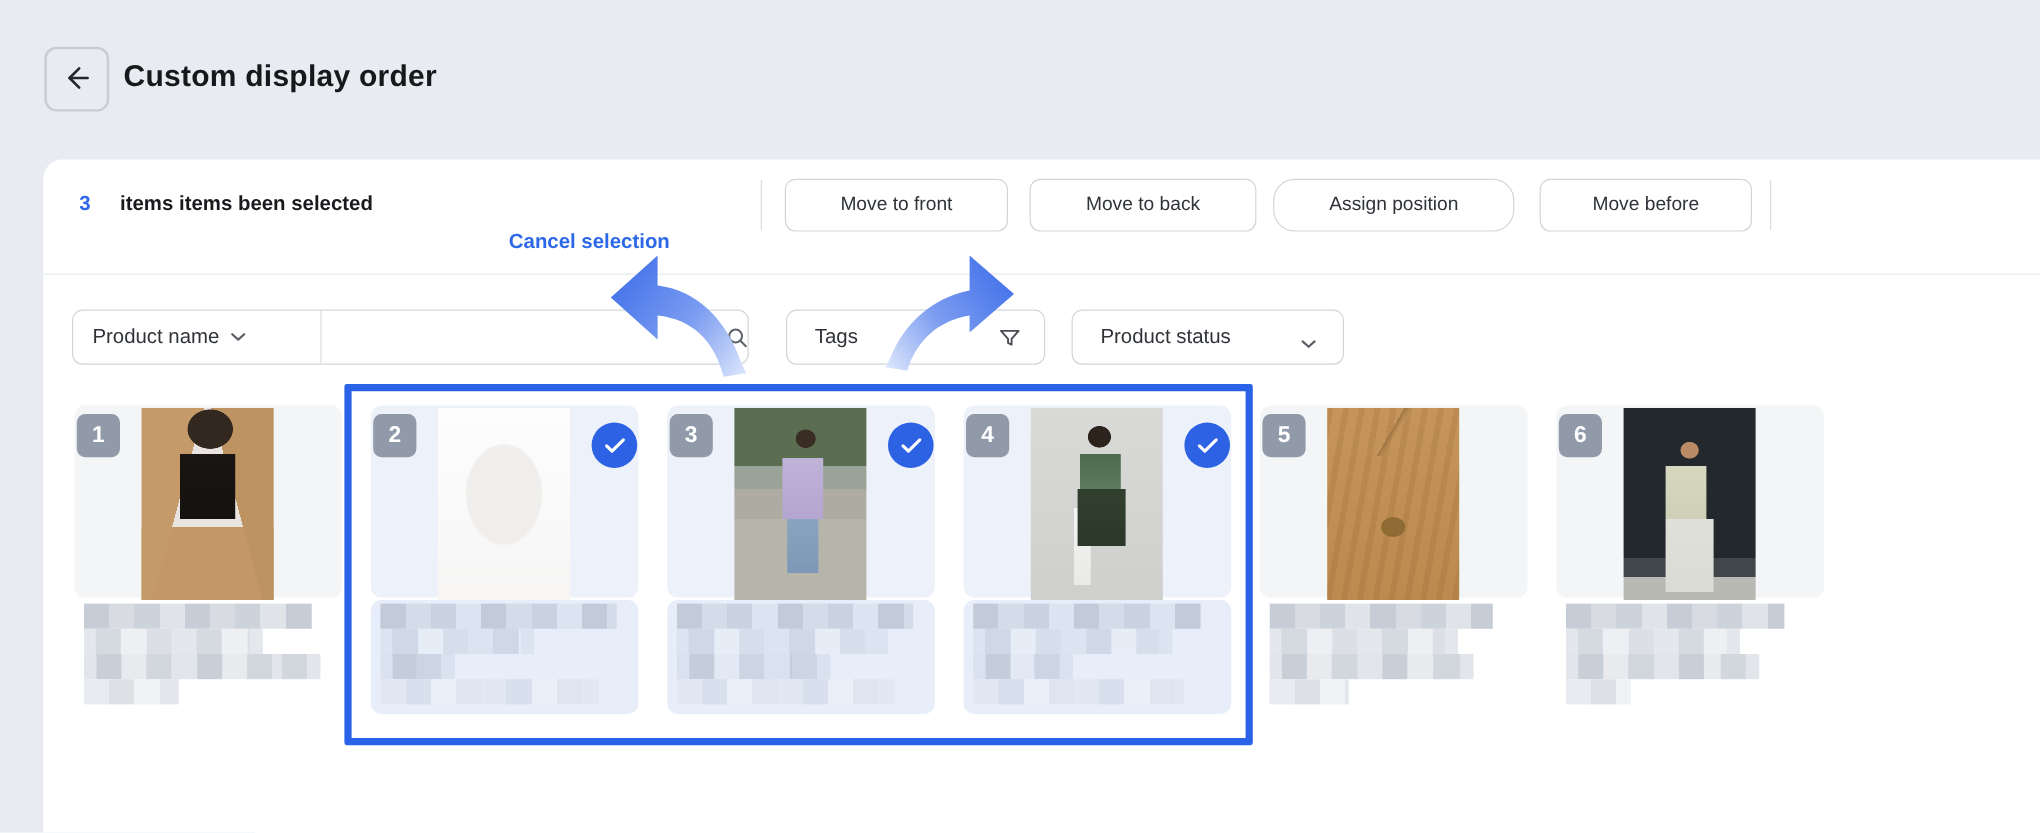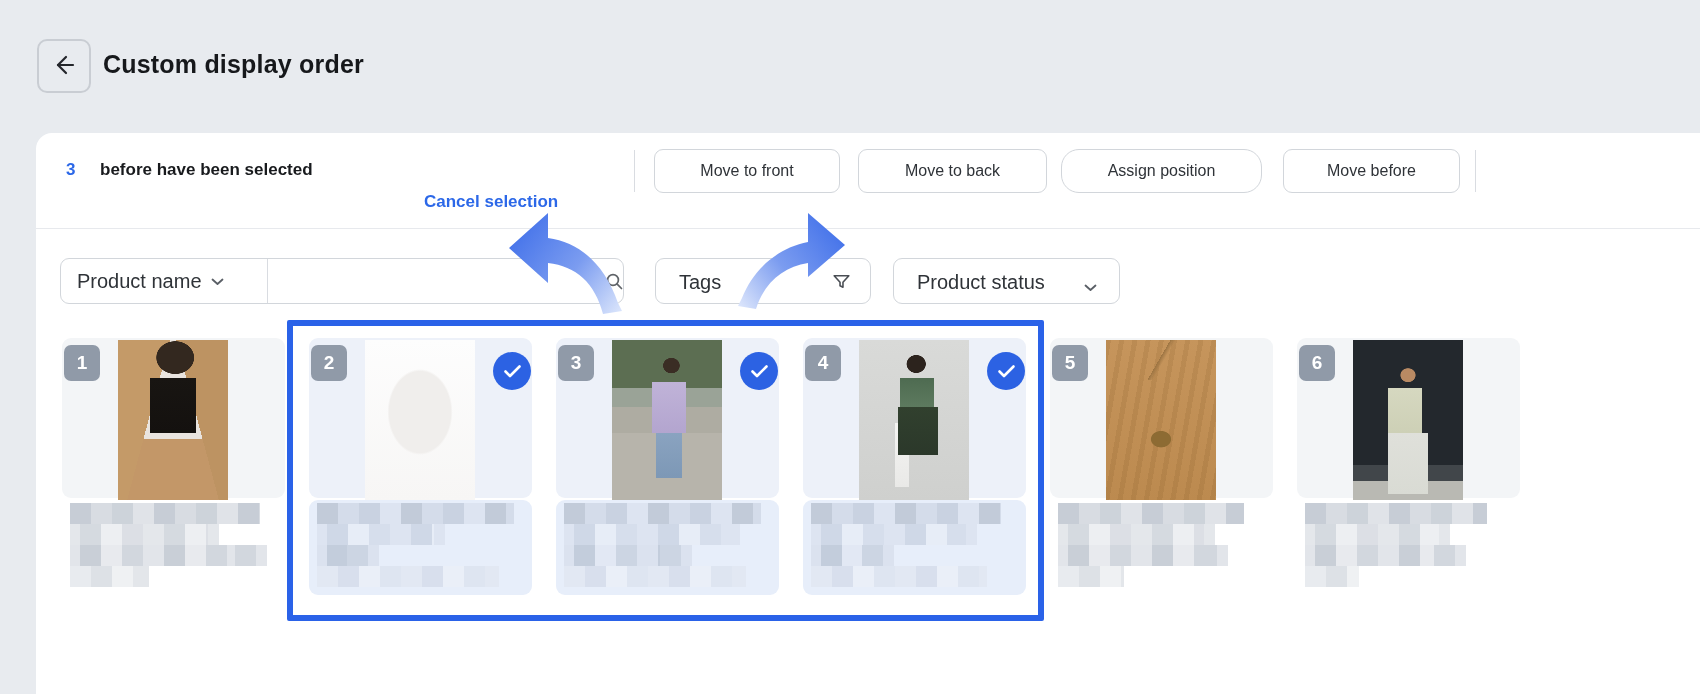--- a/index.html
+++ b/index.html
@@ -20,21 +20,21 @@
   .cancel-link{cursor:pointer;}
   .vdiv{position:absolute;top:150px;width:1px;height:42px;background:#d9dce1;}
   .hdiv{position:absolute;left:36px;right:0;top:228px;height:1px;background:#e7e9ed;}
   .act-btn{position:absolute;top:149px;height:44px;background:#fff;border:1px solid #d2d6db;border-radius:9px;
     font-family:inherit;font-size:16px;font-weight:500;color:#2f3338;display:flex;align-items:center;justify-content:center;cursor:pointer;}
 
   
   .filter-box{position:absolute;top:258px;height:46px;background:#fff;border:1px solid #d2d6db;border-radius:9px;box-sizing:border-box;}
   .combo{left:60px;width:564px;}
   .field-sel{position:absolute;left:0;top:0;width:206px;height:44px;display:flex;align-items:center;gap:9px;padding-left:16px;box-sizing:border-box;cursor:pointer;}
-  .field-sel .lbl,.pill-lbl{font-size:20px;color:#2f3338;}
+  .field-sel .lbl,.pill-lbl{font-size:17px;color:#2f3338;}
   .combo-div{position:absolute;left:206px;top:0;width:1px;height:44px;background:#d9dce1;}
   .search-inp{position:absolute;left:207px;top:0;width:320px;height:44px;border:none;outline:none;background:transparent;font-family:inherit;font-size:15px;padding:0 14px;}
   .mag{position:absolute;left:544px;top:13px;}
   .tags-box{left:655px;width:216px;cursor:pointer;}
   .tags-box .pill-lbl{position:absolute;left:23px;top:12px;}
   .funnel{position:absolute;right:18px;top:12px;}
   .status-box{left:893px;width:227px;cursor:pointer;}
   .status-box .pill-lbl{position:absolute;left:23px;top:12px;}
   .status-box .chev{position:absolute;right:22px;top:19px;}
 
@@ -109,21 +109,21 @@
         <path d="M15 5 L7 13 L15 21"></path>
           <path d="M7 13 H22"></path>
       </svg>
     </span>
   </button>
   <div class="page-title">Custom display order</div>
 
   <div class="panel"></div>
 
   <div class="tb-text blue" style="left:66px;">3</div>
-  <div class="tb-text" style="left:100px;">before have been selected</div>
+  <div class="tb-text" style="left:100px;">items items been selected</div>
   <div class="tb-text blue cancel-link" style="left:424px;margin-top:32px;">Cancel selection</div>
   <div class="vdiv" style="left:634px;"></div>
   <button class="act-btn" style="left:654px;width:186px;">Move to front</button>
   <button class="act-btn" style="left:858px;width:189px;">Move to back</button>
   <button class="act-btn" style="left:1061px;width:201px;border-radius:18px;">Assign position</button>
   <button class="act-btn" style="left:1283px;width:177px;">Move before</button>
   <div class="vdiv" style="left:1475px;"></div>
 
   <div class="hdiv"></div>
 

